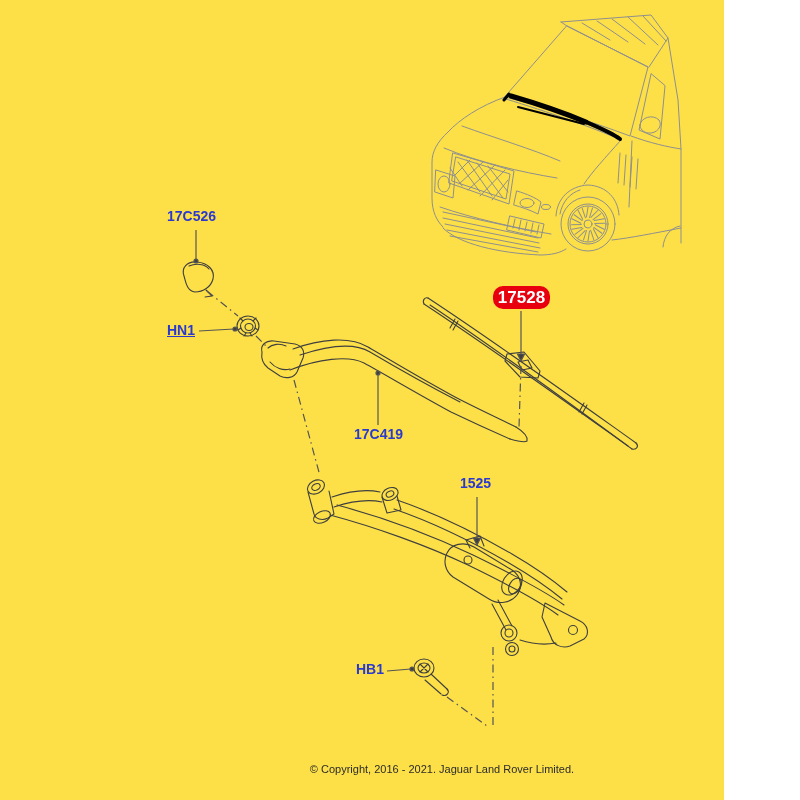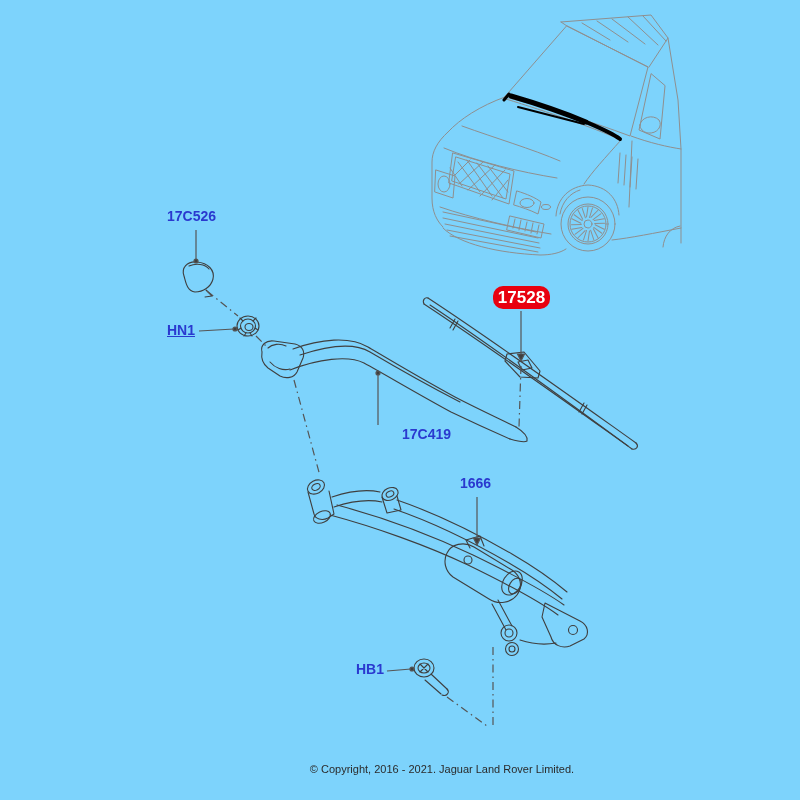--- a/index.html
+++ b/index.html
@@ -1,17 +1,17 @@
 <!DOCTYPE html>
 <html><head>
 <meta charset="utf-8">
 <style>
   html,body{margin:0;padding:0;background:#ffffff;}
   body{width:800px;height:800px;font-family:"Liberation Sans",sans-serif;overflow:hidden;}
-  .stage{position:relative;width:800px;height:800px;background:#7dd3fc;}
+  .stage{position:relative;width:724px;height:800px;background:#fde047;}
   .stage svg{position:absolute;left:0;top:0;}
   .part-label{
     position:absolute;
     color:#2a39cf;
     font-size:14px;
     font-weight:700;
     white-space:nowrap;
     cursor:pointer;
     line-height:16px;
   }
@@ -248,22 +248,22 @@
     <path d="M447,697 L487,726"></path>
   </g>
 </svg>
 
   <div class="part-label" style="left:167px;top:208px;">17C526</div>
 
   <div class="part-label" style="left:167px;top:322px;text-decoration:underline;">HN1</div>
 
   <div class="hl-label" style="left:493px;top:286px;">17528</div>
 
-  <div class="part-label" style="left:354px;top:426px;margin-left:48px;">17C419</div>
-
-  <div class="part-label" style="left:460px;top:475px;">1666</div>
+  <div class="part-label" style="left:354px;top:426px;">17C419</div>
+
+  <div class="part-label" style="left:460px;top:475px;">1525</div>
 
   <div class="part-label" style="left:356px;top:661px;">HB1</div>
 
 
   <div class="copyright">© Copyright, 2016 - 2021. Jaguar Land Rover Limited.</div>
 
 </div>
 
 </body></html>

